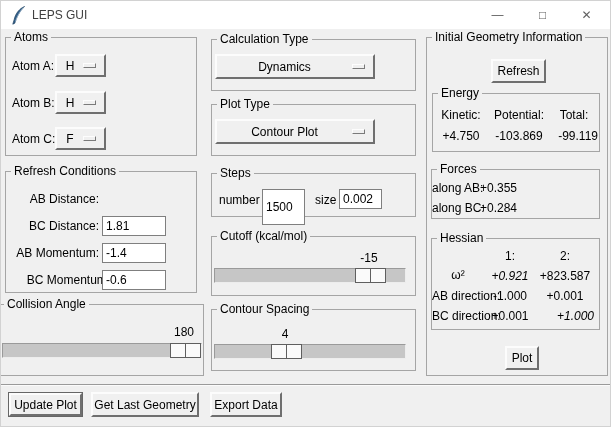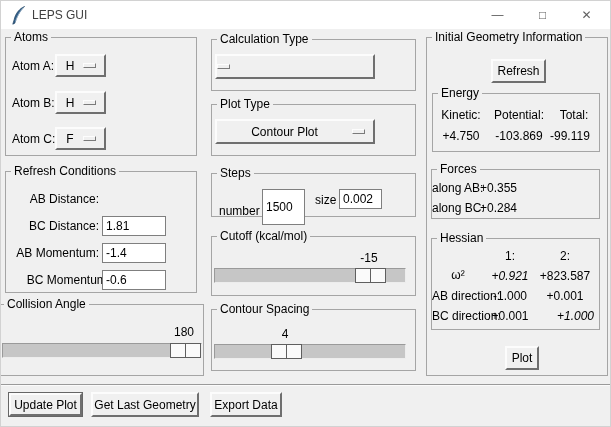--- a/index.html
+++ b/index.html
@@ -91,35 +91,36 @@
     <span class="legend">Collision Angle</span>
     <span class="slider-value" style="left:165px;top:20px;">180</span>
     <div class="trough" style="left:3px;top:38px;width:200px;">
       <div class="handle" style="left:167px;"></div>
     </div>
   </div>
 
   <div class="groupbox" style="left:210px;top:38px;width:205px;height:52px;">
     <span class="legend">Calculation Type</span>
     <div class="optbtn raised" style="left:3px;top:14px;width:160px;height:25px;">
+      <span class="txt">Dynamics</span>
       <span class="indicator"></span>
     </div>
   </div>
 
   <div class="groupbox" style="left:210px;top:103px;width:205px;height:52px;">
     <span class="legend">Plot Type</span>
     <div class="optbtn raised" style="left:3px;top:14px;width:160px;height:25px;">
       <span class="txt">Contour Plot</span>
       <span class="indicator"></span>
     </div>
   </div>
 
   <div class="groupbox" style="left:210px;top:172px;width:205px;height:44px;">
     <span class="legend">Steps</span>
-    <span class="lbl" style="left:7px;top:30px;">number</span>
+    <span class="lbl" style="left:7px;top:19px;">number</span>
     <input class="entry" style="left: 50px; top: 15px; width: 43px; height: 36px;" value="1500">
     <span class="lbl" style="left:103px;top:19px;">size</span>
     <input class="entry" style="left: 127px; top: 15px; width: 43px; height: 20px;" value="0.002">
   </div>
 
   <div class="groupbox" style="left:210px;top:235px;width:205px;height:60px;">
     <span class="legend">Cutoff (kcal/mol)</span>
     <span class="slider-value" style="left:137px;top:14px;">-15</span>
     <div class="trough" style="left:2px;top:31px;width:192px;">
       <div class="handle" style="left:140px;"></div>
@@ -141,21 +142,21 @@
       <span>Refresh</span>
     </div>
 
     <div class="groupbox" style="left:5px;top:55px;width:168px;height:59px;">
       <span class="legend">Energy</span>
       <span class="lbl" style="left:2px;top:14px;width:52px;text-align:center;">Kinetic:</span>
       <span class="lbl" style="left:55px;top:14px;width:62px;text-align:center;">Potential:</span>
       <span class="lbl" style="left:117px;top:14px;width:48px;text-align:center;">Total:</span>
       <span class="lbl" style="left:2px;top:35px;width:52px;text-align:center;">+4.750</span>
       <span class="lbl" style="left:55px;top:35px;width:62px;text-align:center;">-103.869</span>
-      <span class="lbl" style="left:117px;top:35px;width:48px;text-align:left;">-99.119</span>
+      <span class="lbl" style="left:117px;top:35px;width:48px;text-align:right;">-99.119</span>
     </div>
 
     <div class="groupbox" style="left:4px;top:131px;width:169px;height:50px;">
       <span class="legend">Forces</span>
       <span class="lbl lbl-r" style="left:0px;top:11px;width:40px;">along AB:</span>
       <span class="lbl" style="left:48px;top:11px;">+0.355</span>
       <span class="lbl lbl-r" style="left:0px;top:31px;width:40px;">along BC:</span>
       <span class="lbl" style="left:48px;top:31px;">+0.284</span>
     </div>
 

